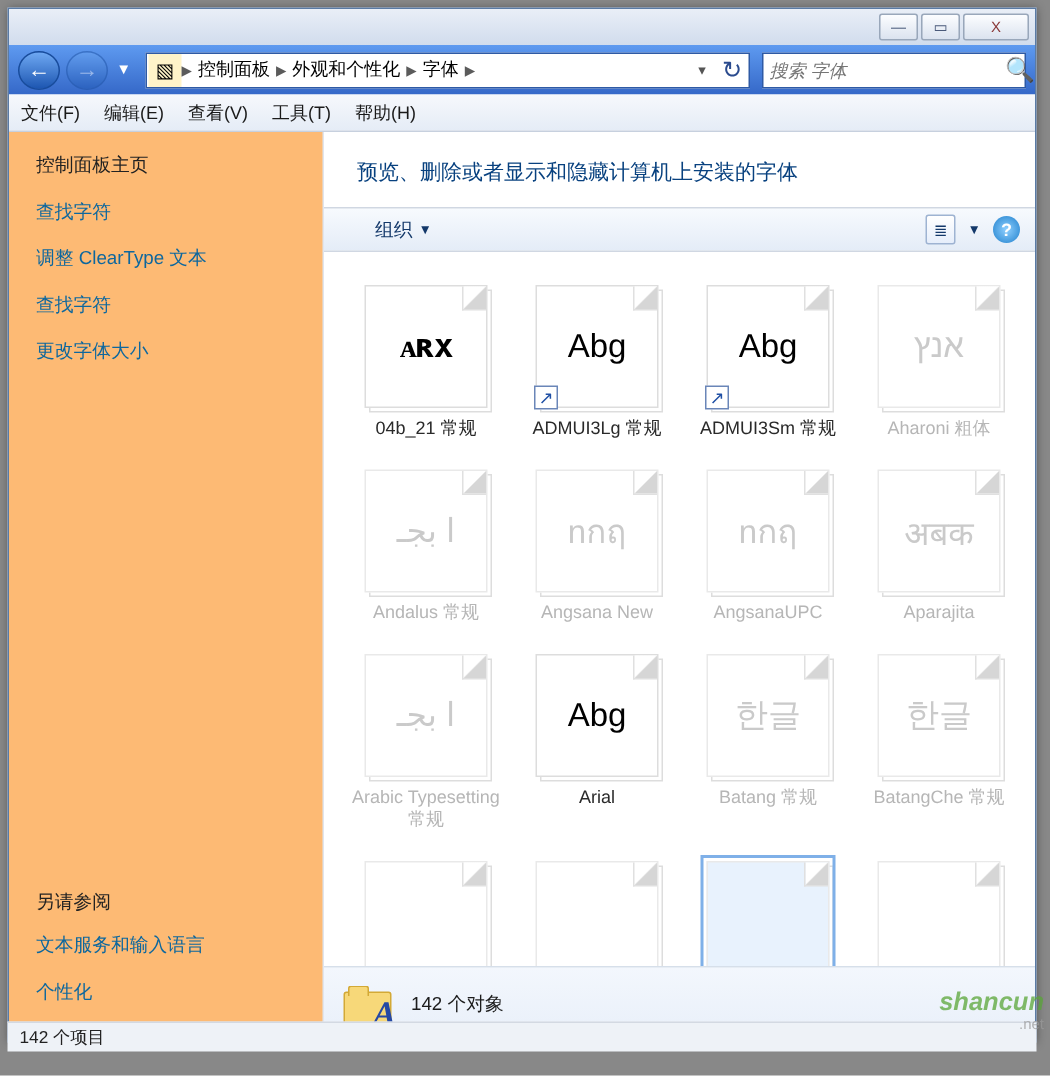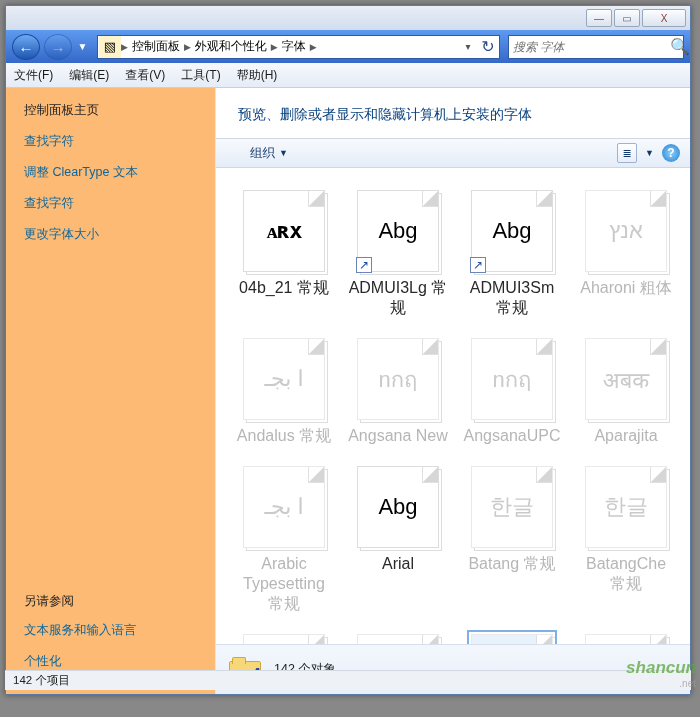--- a/index.html
+++ b/index.html
@@ -32,29 +32,29 @@
 .tool-right { margin-left: auto; display: flex; align-items: center; gap: 8px; }
 .tool-ico { width: 20px; height: 20px; border: 1px solid #9eb3d2; background: linear-gradient(#fff,#e6eefb); border-radius: 2px; display: flex; align-items: center; justify-content: center; font-size: 11px; }
 .help-ico { width: 18px; height: 18px; border-radius: 50%; background: radial-gradient(#8fd0ff,#1e7fcc); color: #fff; font-size: 12px; font-weight: bold; display: flex; align-items: center; justify-content: center; }
 .content { flex: 1; overflow: auto; padding: 22px 10px 10px 14px; }
 .grid { display: grid; grid-template-columns: repeat(4, 1fr); gap: 20px 6px; }
 .item { display: flex; flex-direction: column; align-items: center; text-align: center; gap: 6px; position: relative; }
 .thumb { width: 82px; height: 82px; background: #fff; border: 1px solid #ddd; box-shadow: 3px 3px 0 -1px #fff, 3px 3px 0 0 #ddd; position: relative; display: flex; align-items: center; justify-content: center; font-size: 22px; color: #000; }
 .thumb.faded { color: #cacaca; border-color: #e9e9e9; }
 .thumb .corner { position: absolute; top: 0; right: 0; width: 16px; height: 16px; background: linear-gradient(135deg,#fff 48%,#d6d6d6 52%); border-left: 1px solid #e0e0e0; border-bottom: 1px solid #e0e0e0; }
 .shortcut { position: absolute; bottom: -2px; left: -2px; width: 16px; height: 16px; background: #fff; border: 1px solid #6a86b8; display: flex; align-items: center; justify-content: center; color: #2050a5; font-size: 12px; }
-.fname { font-size: 16px; color: #2a2a2a; line-height: 1.25; max-width: 100px; word-break: break-word; }
+.fname { font-size: 12px; color: #2a2a2a; line-height: 1.25; max-width: 100px; word-break: break-word; }
 .item.faded .fname { color: #b6b6b6; }
 .item.sel .thumb { outline: 2px solid #7fb0e8; outline-offset: 2px; background: #e8f2fd; }
 .details { height: 50px; border-top: 1px solid #d6dfea; background: linear-gradient(#f3f7fd,#e8eff9); display: flex; align-items: center; padding: 0 12px; gap: 12px; font-size: 12.5px; color: #1c1c1c; }
 .details-icon { width: 34px; height: 34px; display:flex; align-items:flex-end; justify-content:center;}
 .details-icon .folder{width:32px;height:26px;background:#f7d879;border:1px solid #d3a936;border-radius:2px;position:relative;}
 .details-icon .folder:before{content:"";position:absolute;top:-5px;left:2px;width:12px;height:6px;background:#f7d879;border:1px solid #d3a936;border-bottom:0;border-radius:2px 2px 0 0;}
 .details-icon .A{position:absolute;right:-4px;bottom:-3px;font-size:23px;font-weight:bold;color:#2548a4;font-style:italic;font-family:Georgia,serif;}
-.statusbar { height: 20px; background: #eef2f7; border-top: 1px solid #d3d9e2; font-size: 11.5px; color: #222; display: flex; align-items: center; padding: 0 8px; position: absolute; left: 5px; bottom: 27px; width: 686px; }
+.statusbar { height: 20px; background: #eef2f7; border-top: 1px solid #d3d9e2; font-size: 11.5px; color: #222; display: flex; align-items: center; padding: 0 8px; position: absolute; left: 5px; bottom: 16px; width: 686px; }
 .tbtn { width: 26px; height: 18px; border: 1px solid #99a7ba; background: linear-gradient(#fcfdff,#dbe3ef); border-radius: 2px; font-size: 10px; display: flex; align-items: center; justify-content: center; color: #4a5a7a; }
 .tbtn.x { width: 44px; color:#8a3a3a; }
 .pixely { font-family: monospace; font-weight: bold; letter-spacing: -1px; }
 .wm { position: absolute; right: 4px; bottom: 28px; font-size: 17px; color: #5aa638; font-style: italic; font-weight:bold; opacity:.75;}
 .wm small{color:#9a9a9a;font-size:10px;display:block;text-align:right;font-style:normal;font-weight:normal;}
 </style>
 </head>
 <body>
 
 <div class="window">

